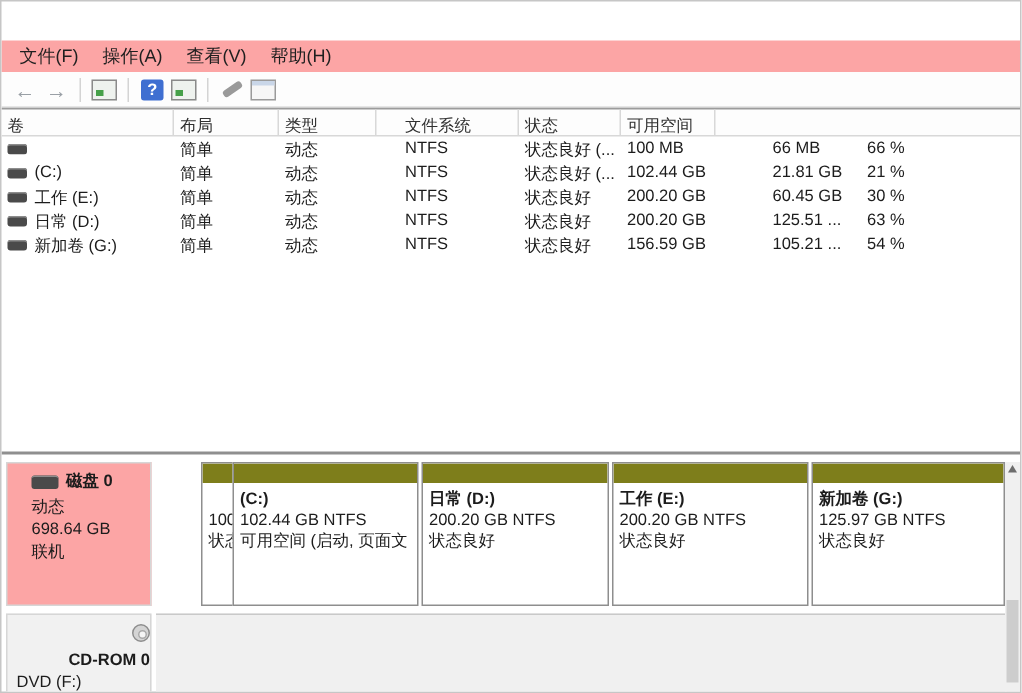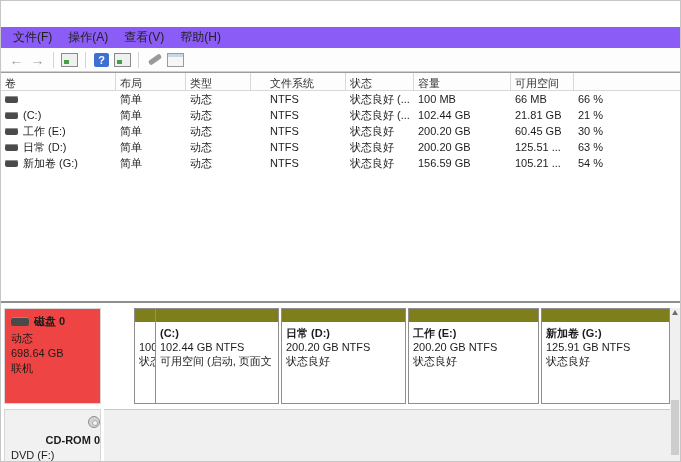--- a/index.html
+++ b/index.html
@@ -11,21 +11,21 @@
   
   .titlebar{position:absolute;top:0;left:0;right:0;height:26px;background:#fff;display:flex;align-items:center;}
   .title-icon{width:15px;height:12px;margin-left:8px;background:#9a9a9a;border:1px solid #6c6c6c;border-radius:2px;position:relative;}
   .title-icon::after{content:"";position:absolute;left:2px;top:2px;right:2px;height:3px;background:#e2e2e2;}
   .title-text{margin-left:7px;font-size:12px;color:#1f1f1f;}
   .win-controls{position:absolute;right:0;top:0;height:26px;display:flex;}
   .win-btn{width:40px;height:26px;display:flex;align-items:center;justify-content:center;cursor:default;}
   .glyph-min{width:10px;height:0;border-top:1px solid #4a4a4a;display:block;}
   .glyph-max{width:9px;height:9px;border:1px solid #4a4a4a;display:block;}
   
-  .menubar{position:absolute;top:26px;left:0;right:0;height:21px;display:flex;align-items:center;padding-left:4px;background:#8b5cf6;}
+  .menubar{position:absolute;top:26px;left:0;right:0;height:21px;display:flex;align-items:center;padding-left:4px;background:#fca5a5;}
   .menu-item{font-size:12px;color:#1f1f1f;padding:2px 8px;}
   
   .toolbar{position:absolute;top:47px;left:0;right:0;height:23px;display:flex;align-items:center;padding-left:5px;background:#fdfdfd;border-bottom:1px solid #cfcfcf;}
   .tb-sep{width:1px;height:16px;background:#d4d4d4;margin:0 5px;}
   .tb-btn{width:19px;height:17px;display:flex;align-items:center;justify-content:center;margin:0 1px;}
   .icon-win{width:15px;height:12px;border:1px solid #8a8a8a;background:#eef2ee;position:relative;}
   .icon-win::after{content:"";position:absolute;left:2px;bottom:2px;width:5px;height:4px;background:#46a049;}
   .icon-win-plain{width:15px;height:12px;border:1px solid #9a9a9a;background:#f6f6f6;position:relative;}
   .icon-win-plain::after{content:"";position:absolute;left:0;top:0;right:0;height:3px;background:#c9d6e8;}
   .icon-help{width:15px;height:14px;background:#3f6fd1;color:#fff;font-size:11px;font-weight:bold;display:flex;align-items:center;justify-content:center;border-radius:2px;}
@@ -36,21 +36,21 @@
   .th{font-size:11px;color:#303030;padding:3px 4px 0 4px;border-right:1px solid #d8d8d8;box-sizing:border-box;white-space:nowrap;overflow:hidden;}
   .tr{display:flex;height:16px;align-items:center;}
   .td{font-size:11px;color:#1c1c1c;padding:0 4px;box-sizing:border-box;white-space:nowrap;overflow:hidden;}
   .c0{width:115px;} .c1{width:70px;} .c2{width:65px;} .c3{width:80px;margin-left:15px;}
   .c4{width:68px;} .c5{width:97px;} .c6{width:63px;} .c7{width:82px;} .c8{flex:1;border-right:none;}
   .vol-cell{display:flex;align-items:center;gap:5px;}
   .vol-icon{width:13px;height:7px;background:#4a4a4a;border-radius:2px;flex:0 0 auto;box-shadow:inset 0 1px 0 #8d8d8d;}
   
   .pane-divider{position:absolute;top:300px;left:0;right:0;height:2px;background:#8f8f8f;}
   
-  .disk-label{position:absolute;left:3px;top:307px;width:97px;height:96px;background:#ef4444;border:1px solid #d6d6d6;box-sizing:border-box;padding:5px 0 0 6px;font-size:11px;color:#1c1c1c;line-height:15px;}
+  .disk-label{position:absolute;left:3px;top:307px;width:97px;height:96px;background:#fca5a5;border:1px solid #d6d6d6;box-sizing:border-box;padding:5px 0 0 16px;font-size:11px;color:#1c1c1c;line-height:15px;}
   .disk-title{display:flex;align-items:center;gap:5px;font-weight:bold;margin-bottom:2px;}
   .disk-icon{width:18px;height:9px;background:#4a4a4a;border-radius:2px;box-shadow:inset 0 1px 0 #8d8d8d;}
   .partition{position:absolute;top:307px;height:96px;border:1px solid #8e8e8e;background:#fff;box-sizing:border-box;overflow:hidden;}
   .part-bar{height:13px;background:#7e7e1b;}
   .part-text{padding:4px 3px 0 4px;font-size:11px;line-height:14px;color:#1c1c1c;white-space:nowrap;}
   .part-name{font-weight:bold;min-height:14px;}
   .p1{left:103px;width:49px;margin-left:30px;} .p2{left:154px;width:124px;} .p3{left:280px;width:125px;}
   .p4{left:407px;width:131px;} .p5{left:540px;width:129px;}
   
   .cd-label{position:absolute;left:3px;top:408px;width:97px;height:54px;background:#f1f1f1;border:1px solid #d6d6d6;box-sizing:border-box;padding:6px 0 0 6px;font-size:11px;color:#1c1c1c;line-height:15px;}
@@ -104,21 +104,20 @@
       </div>
   </div>
 
   <div class="vol-table">
     <div class="thead">
       <div class="th c0">卷</div>
       <div class="th c1">布局</div>
       <div class="th c2">类型</div>
       <div class="th c3">文件系统</div>
       <div class="th c4">状态</div>
-      <div class="th c5">容量</div>
       <div class="th c6">可用空间</div>
       <div class="th c8"></div>
     </div>
 
     <div class="tr">
       <div class="td c0 vol-cell">
           <span class="vol-icon"></span>
           <span></span>
         </div>
       <div class="td c1">简单</div>
@@ -224,21 +223,21 @@
     <div class="part-text">
       <div class="part-name">工作  (E:)</div>
       <div>200.20 GB NTFS</div>
       <div>状态良好</div>
     </div>
   </div>
   <div class="partition p5">
     <div class="part-bar"></div>
     <div class="part-text">
       <div class="part-name">新加卷  (G:)</div>
-      <div>125.91 GB NTFS</div>
+      <div>125.97 GB NTFS</div>
       <div>状态良好</div>
     </div>
   </div>
 
   <div class="cd-label">
     <div class="cd-title">
       <span class="cd-icon"></span>
       <span>CD-ROM 0</span>
     </div>
     <div>DVD (F:)</div>

